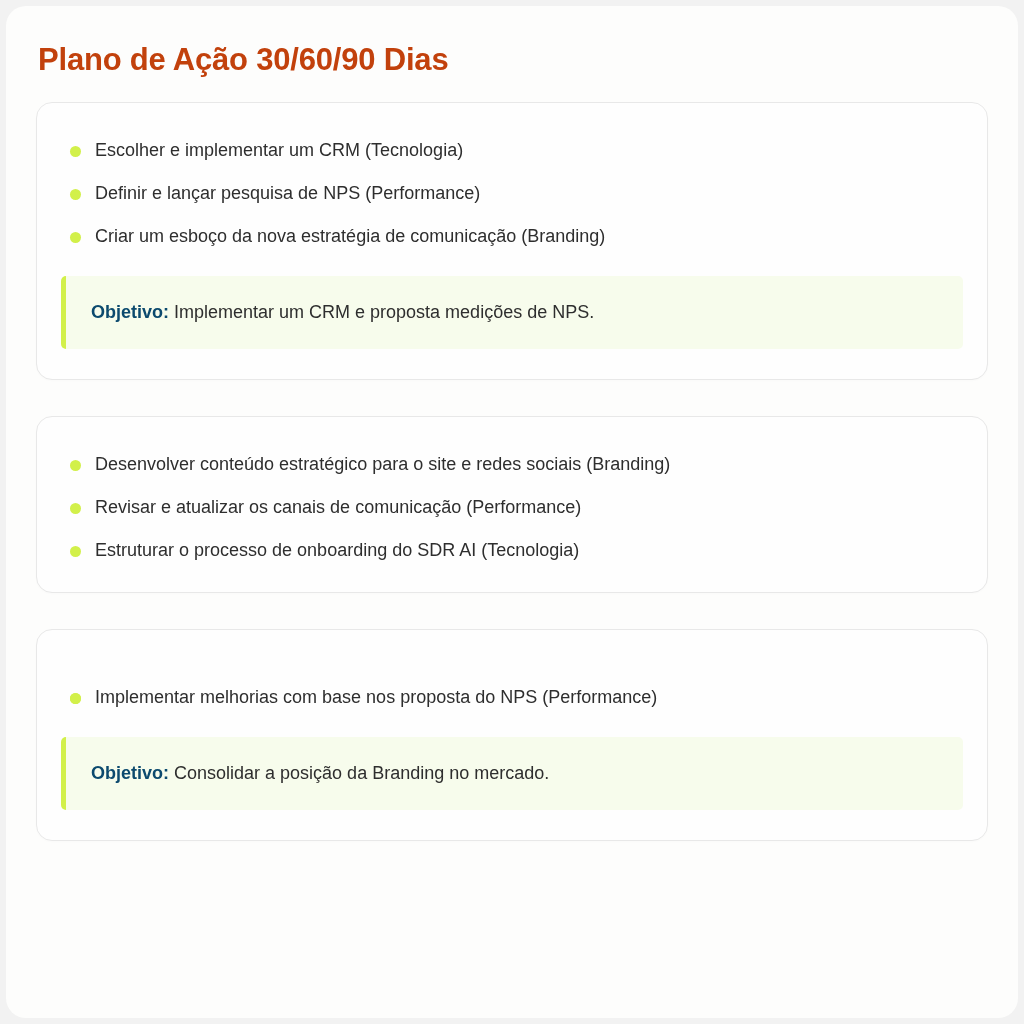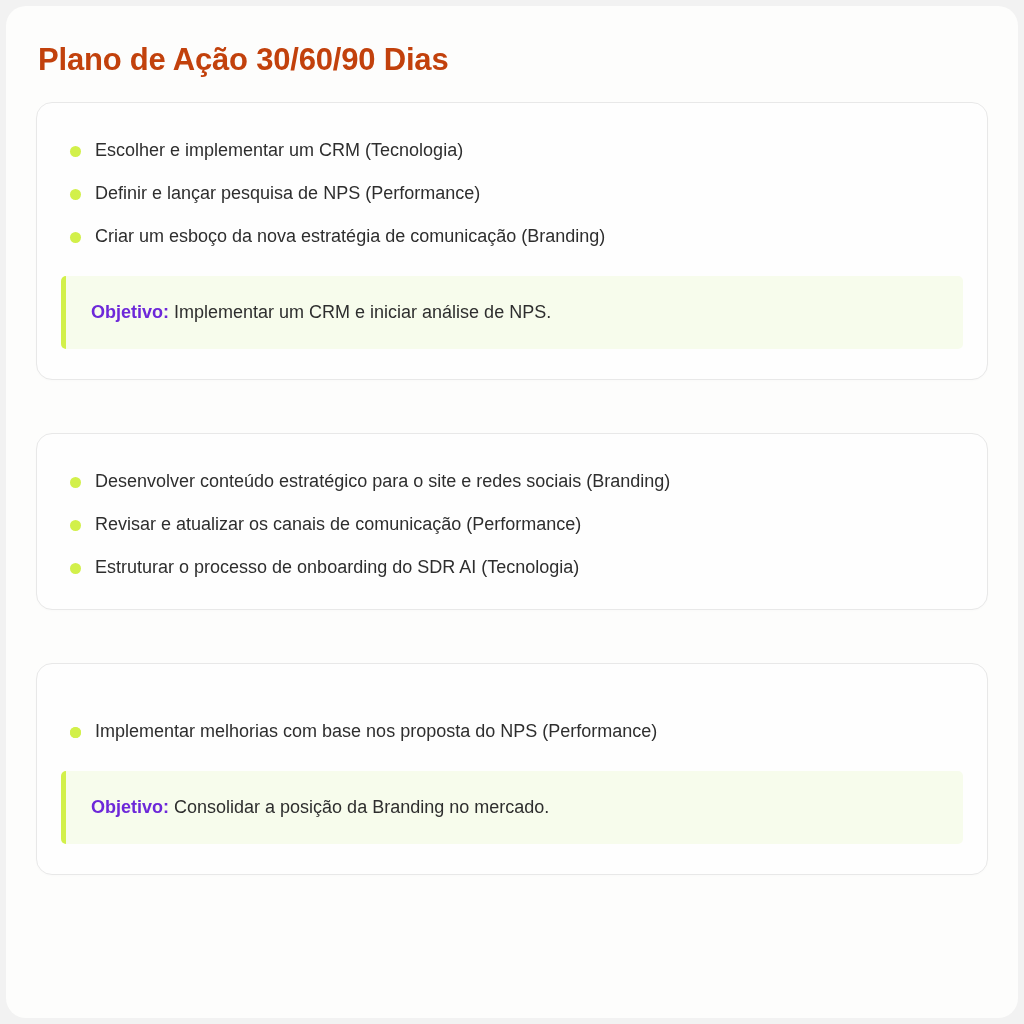--- a/index.html
+++ b/index.html
@@ -34,21 +34,21 @@
     line-height: 40px;
     font-weight: bold;
     color: #c2410c;
     letter-spacing: -0.2px;
   }
 
   .cards {
     padding: 22px 30px 0 30px;
     display: flex;
     flex-direction: column;
-    gap: 53px;
+    gap: 36px;
   }
 
   .card {
     background: #fefefe;
     border: 1px solid #e8e8e8;
     border-radius: 16px;
     padding: 36px 24px 30px 24px;
     box-sizing: border-box;
     box-shadow: 0 1px 2px rgba(0,0,0,0.015);
   }
@@ -89,21 +89,21 @@
     border-left: 5px solid #d2f04a;
     border-radius: 5px;
     padding: 25px 22px 25px 25px;
     font-size: 18px;
     line-height: 23px;
     color: #2e2e2e;
   }
 
   .objective-label {
     font-weight: bold;
-    color: #6d28d9;
+    color: #0c4a6e;
   }
 
   .objective-text {
     font-weight: normal;
   }
 </style>
 </head>
 <body>
 
 <div class="page">
@@ -121,21 +121,21 @@
         <li class="task-item">
           <span class="bullet"></span>
           <span>Definir e lançar pesquisa de NPS (Performance)</span>
         </li>
         <li class="task-item">
           <span class="bullet"></span>
           <span>Criar um esboço da nova estratégia de comunicação (Branding)</span>
         </li>
       </ul>
       <div class="objective">
-        <span class="objective-label">Objetivo:</span><span class="objective-text"> Implementar um CRM e iniciar análise de NPS.</span>
+        <span class="objective-label">Objetivo:</span><span class="objective-text"> Implementar um CRM e proposta medições de NPS.</span>
       </div>
     </section>
 
     <section class="card">
       <ul class="task-list">
         <li class="task-item">
           <span class="bullet"></span>
           <span>Desenvolver conteúdo estratégico para o site e redes sociais (Branding)</span>
         </li>
         <li class="task-item">

